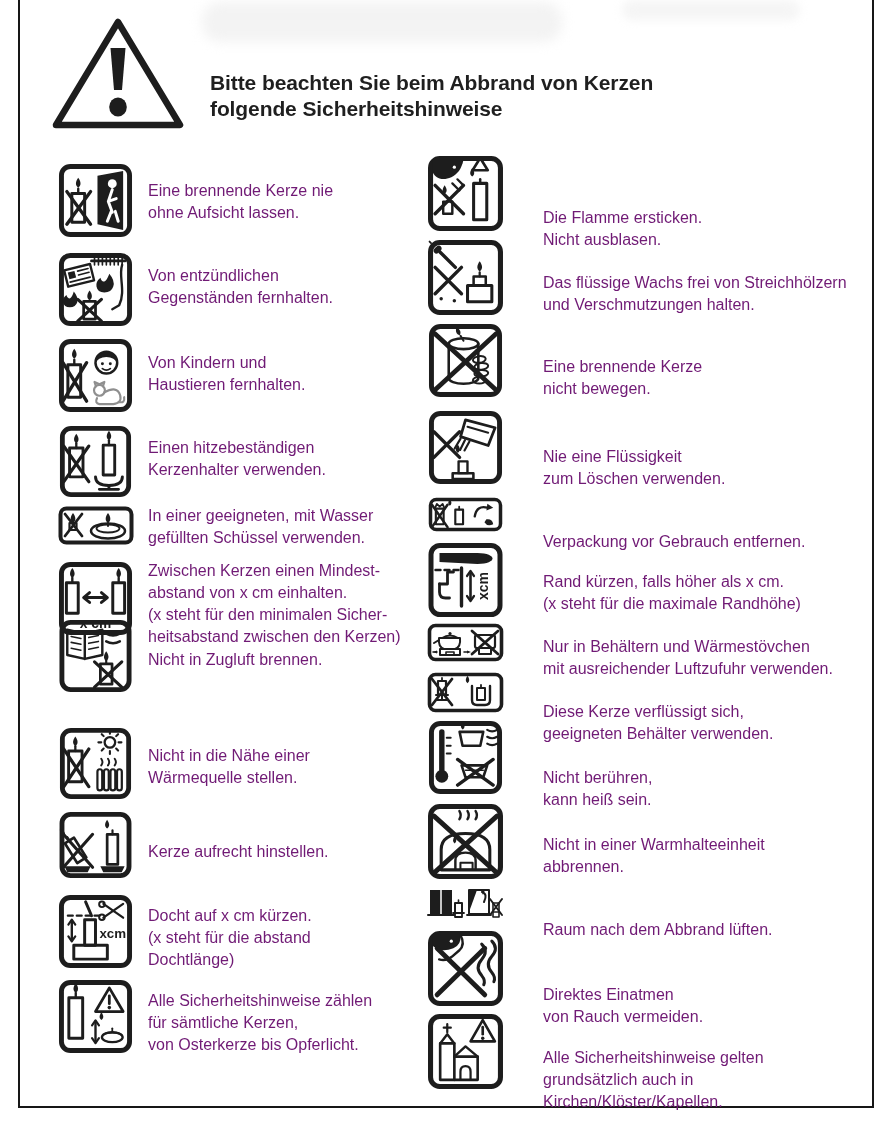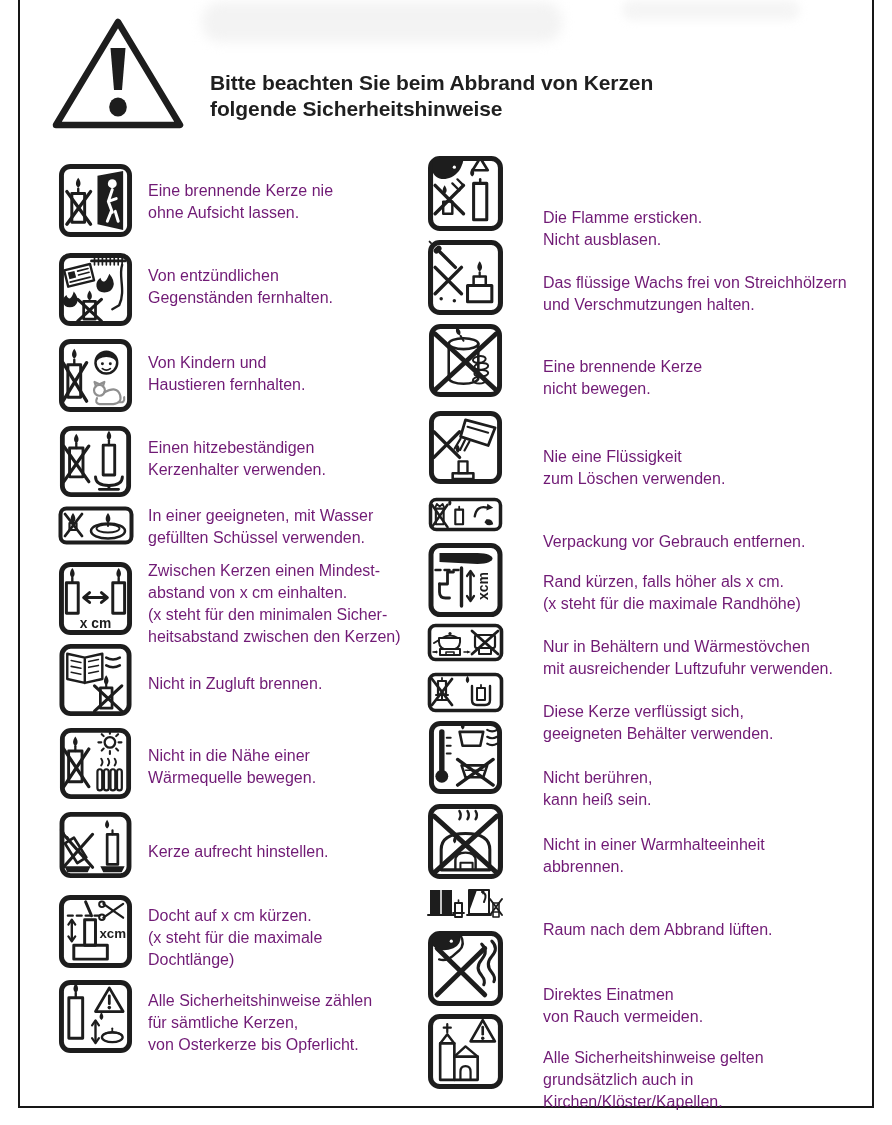--- a/index.html
+++ b/index.html
@@ -154,21 +154,21 @@
         <line class="s" stroke-width="3.2" x1="27" y1="37" x2="49" y2="37"></line>
         <path class="s" stroke-width="3" d="M32 32 l-6 5 l6 5 M44 32 l6 5 l-6 5"></path>
         <text x="38" y="68" text-anchor="middle" font-size="14">x cm</text>
       </svg>
       <div class="txt" style="top:0px">Zwischen Kerzen einen Mindest-
 abstand von x cm einhalten.
 (x steht für den minimalen Sicher-
 heitsabstand zwischen den Kerzen)</div>
     </div>
 
-    <div class="row" style="top:643px">
+    <div class="row" style="top:619px">
       <svg class="pict" width="75" height="74" viewBox="0 0 76 76">
         <rect class="s" stroke-width="5" x="3.5" y="3.5" width="69" height="69" rx="9"></rect>
         <path class="s" stroke-width="2.5" d="M9 11 L27 15 V41 L9 37 Z M27 15 L45 11 V37 L27 41 Z"></path>
         <path class="s" stroke-width="1.6" d="M13 18 l10 2 M13 24 l10 2 M13 30 l10 2 M31 19 l10 -2 M31 25 l10 -2 M31 31 l10 -2"></path>
         <path class="s" stroke-width="2.6" d="M49 15 q7 4 14 0 M49 23 q7 4 14 0"></path>
         <rect class="s" stroke-width="2.8" x="43" y="46" width="12" height="21"></rect>
         <line class="s" stroke-width="2.2" x1="49" y1="46" x2="49" y2="42"></line>
         <use class="f" href="#flm" x="49" y="33"></use>
         <path class="s" stroke-width="3.2" d="M37 44 L65 70 M65 44 L37 70"></path>
       </svg>
@@ -186,21 +186,21 @@
         <path class="s" stroke-width="2.2" d="M53 7 v-3 M53 25 v3 M44 16 h-3 M62 16 h3 M46.5 9.5 l-2 -2 M59.5 9.5 l2 -2 M46.5 22.5 l-2 2 M59.5 22.5 l2 2"></path>
         <path class="s" stroke-width="2" d="M44 33 q2.5 3.5 0 7 M51 33 q2.5 3.5 0 7 M58 33 q2.5 3.5 0 7"></path>
         <g class="s" stroke-width="2.3">
           <rect x="40" y="44" width="5" height="22" rx="2.5"></rect>
           <rect x="46.8" y="44" width="5" height="22" rx="2.5"></rect>
           <rect x="53.6" y="44" width="5" height="22" rx="2.5"></rect>
           <rect x="60.4" y="44" width="5" height="22" rx="2.5"></rect>
         </g>
       </svg>
       <div class="txt" style="top:18px">Nicht in die Nähe einer
-Wärmequelle bewegen.</div>
+Wärmequelle stellen.</div>
     </div>
 
     <div class="row" style="top:811px">
       <svg class="pict" width="75" height="68" viewBox="0 0 76 70">
         <rect class="s" stroke-width="5" x="3.5" y="3.5" width="69" height="63" rx="9"></rect>
         <g transform="rotate(-32 19 42)">
           <rect class="s" stroke-width="2.8" x="13" y="28" width="11" height="24"></rect>
           <line class="s" stroke-width="2.2" x1="18.5" y1="28" x2="18.5" y2="24"></line>
           <use class="f" href="#flm" x="18.5" y="14" transform="scale(0.9)"></use>
         </g>
@@ -222,21 +222,21 @@
         <path class="s" stroke-width="2.3" d="M46 10 L66 24 M66 10 L46 24"></path>
         <circle class="s" stroke-width="2" cx="44.5" cy="10.5" r="2.8"></circle>
         <circle class="s" stroke-width="2" cx="44.5" cy="23.5" r="2.8"></circle>
         <line class="s" stroke-width="2.4" x1="14" y1="27" x2="14" y2="47"></line>
         <path class="s" stroke-width="2.2" d="M10.5 31 L14 26 l3.5 5 M10.5 43 L14 48 l3.5 -5"></path>
         <rect class="s" stroke-width="3" x="27" y="26" width="11" height="26"></rect>
         <rect class="s" stroke-width="3" x="16" y="52" width="34" height="14"></rect>
         <text x="42" y="45" font-size="13.5">xcm</text>
       </svg>
       <div class="txt" style="top:12px">Docht auf x cm kürzen.
-(x steht für die maximale
+(x steht für die abstand
 Dochtlänge)</div>
     </div>
 
     <div class="row" style="top:978px">
       <svg class="pict" width="75" height="77" viewBox="0 0 76 76">
         <rect class="s" stroke-width="5" x="3.5" y="3.5" width="69" height="69" rx="9"></rect>
         <rect class="s" stroke-width="3" x="11" y="19" width="14" height="41"></rect>
         <line class="s" stroke-width="2.4" x1="18" y1="19" x2="18" y2="14"></line>
         <use class="f" href="#flm" x="18" y="4"></use>
         <path class="s" stroke-width="2.8" d="M52 9 L66 33 H38 Z"></path>

